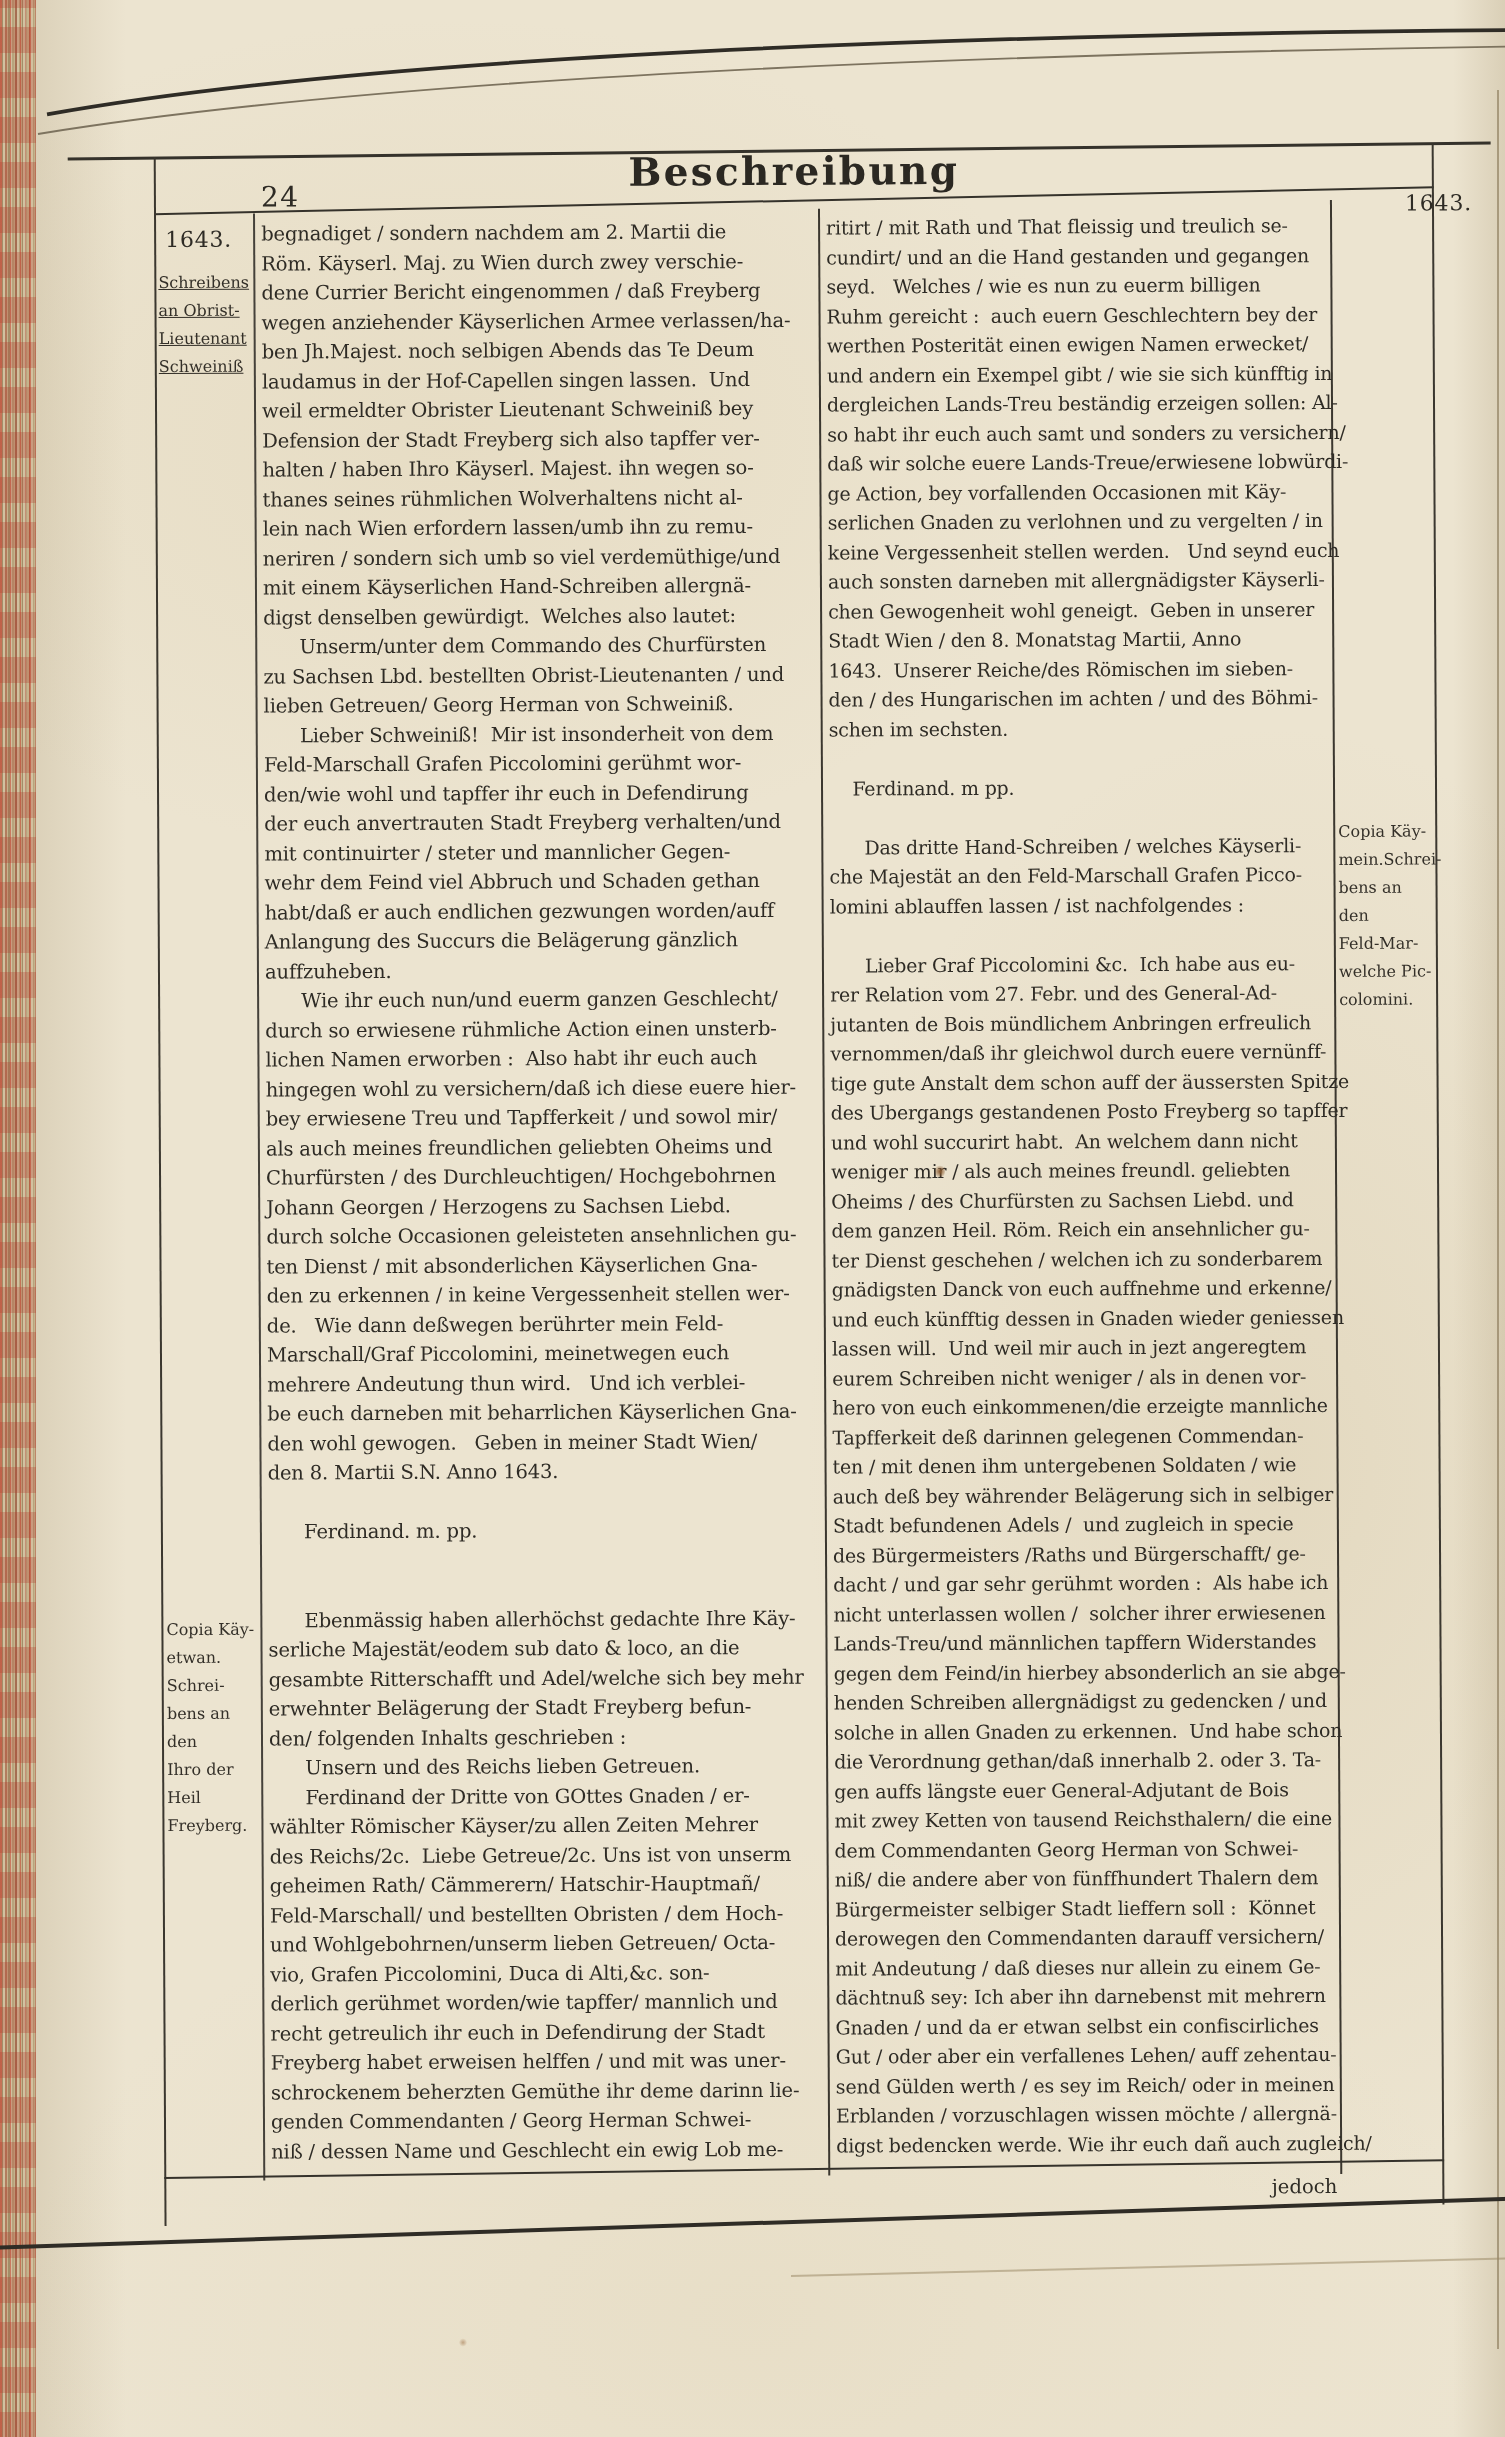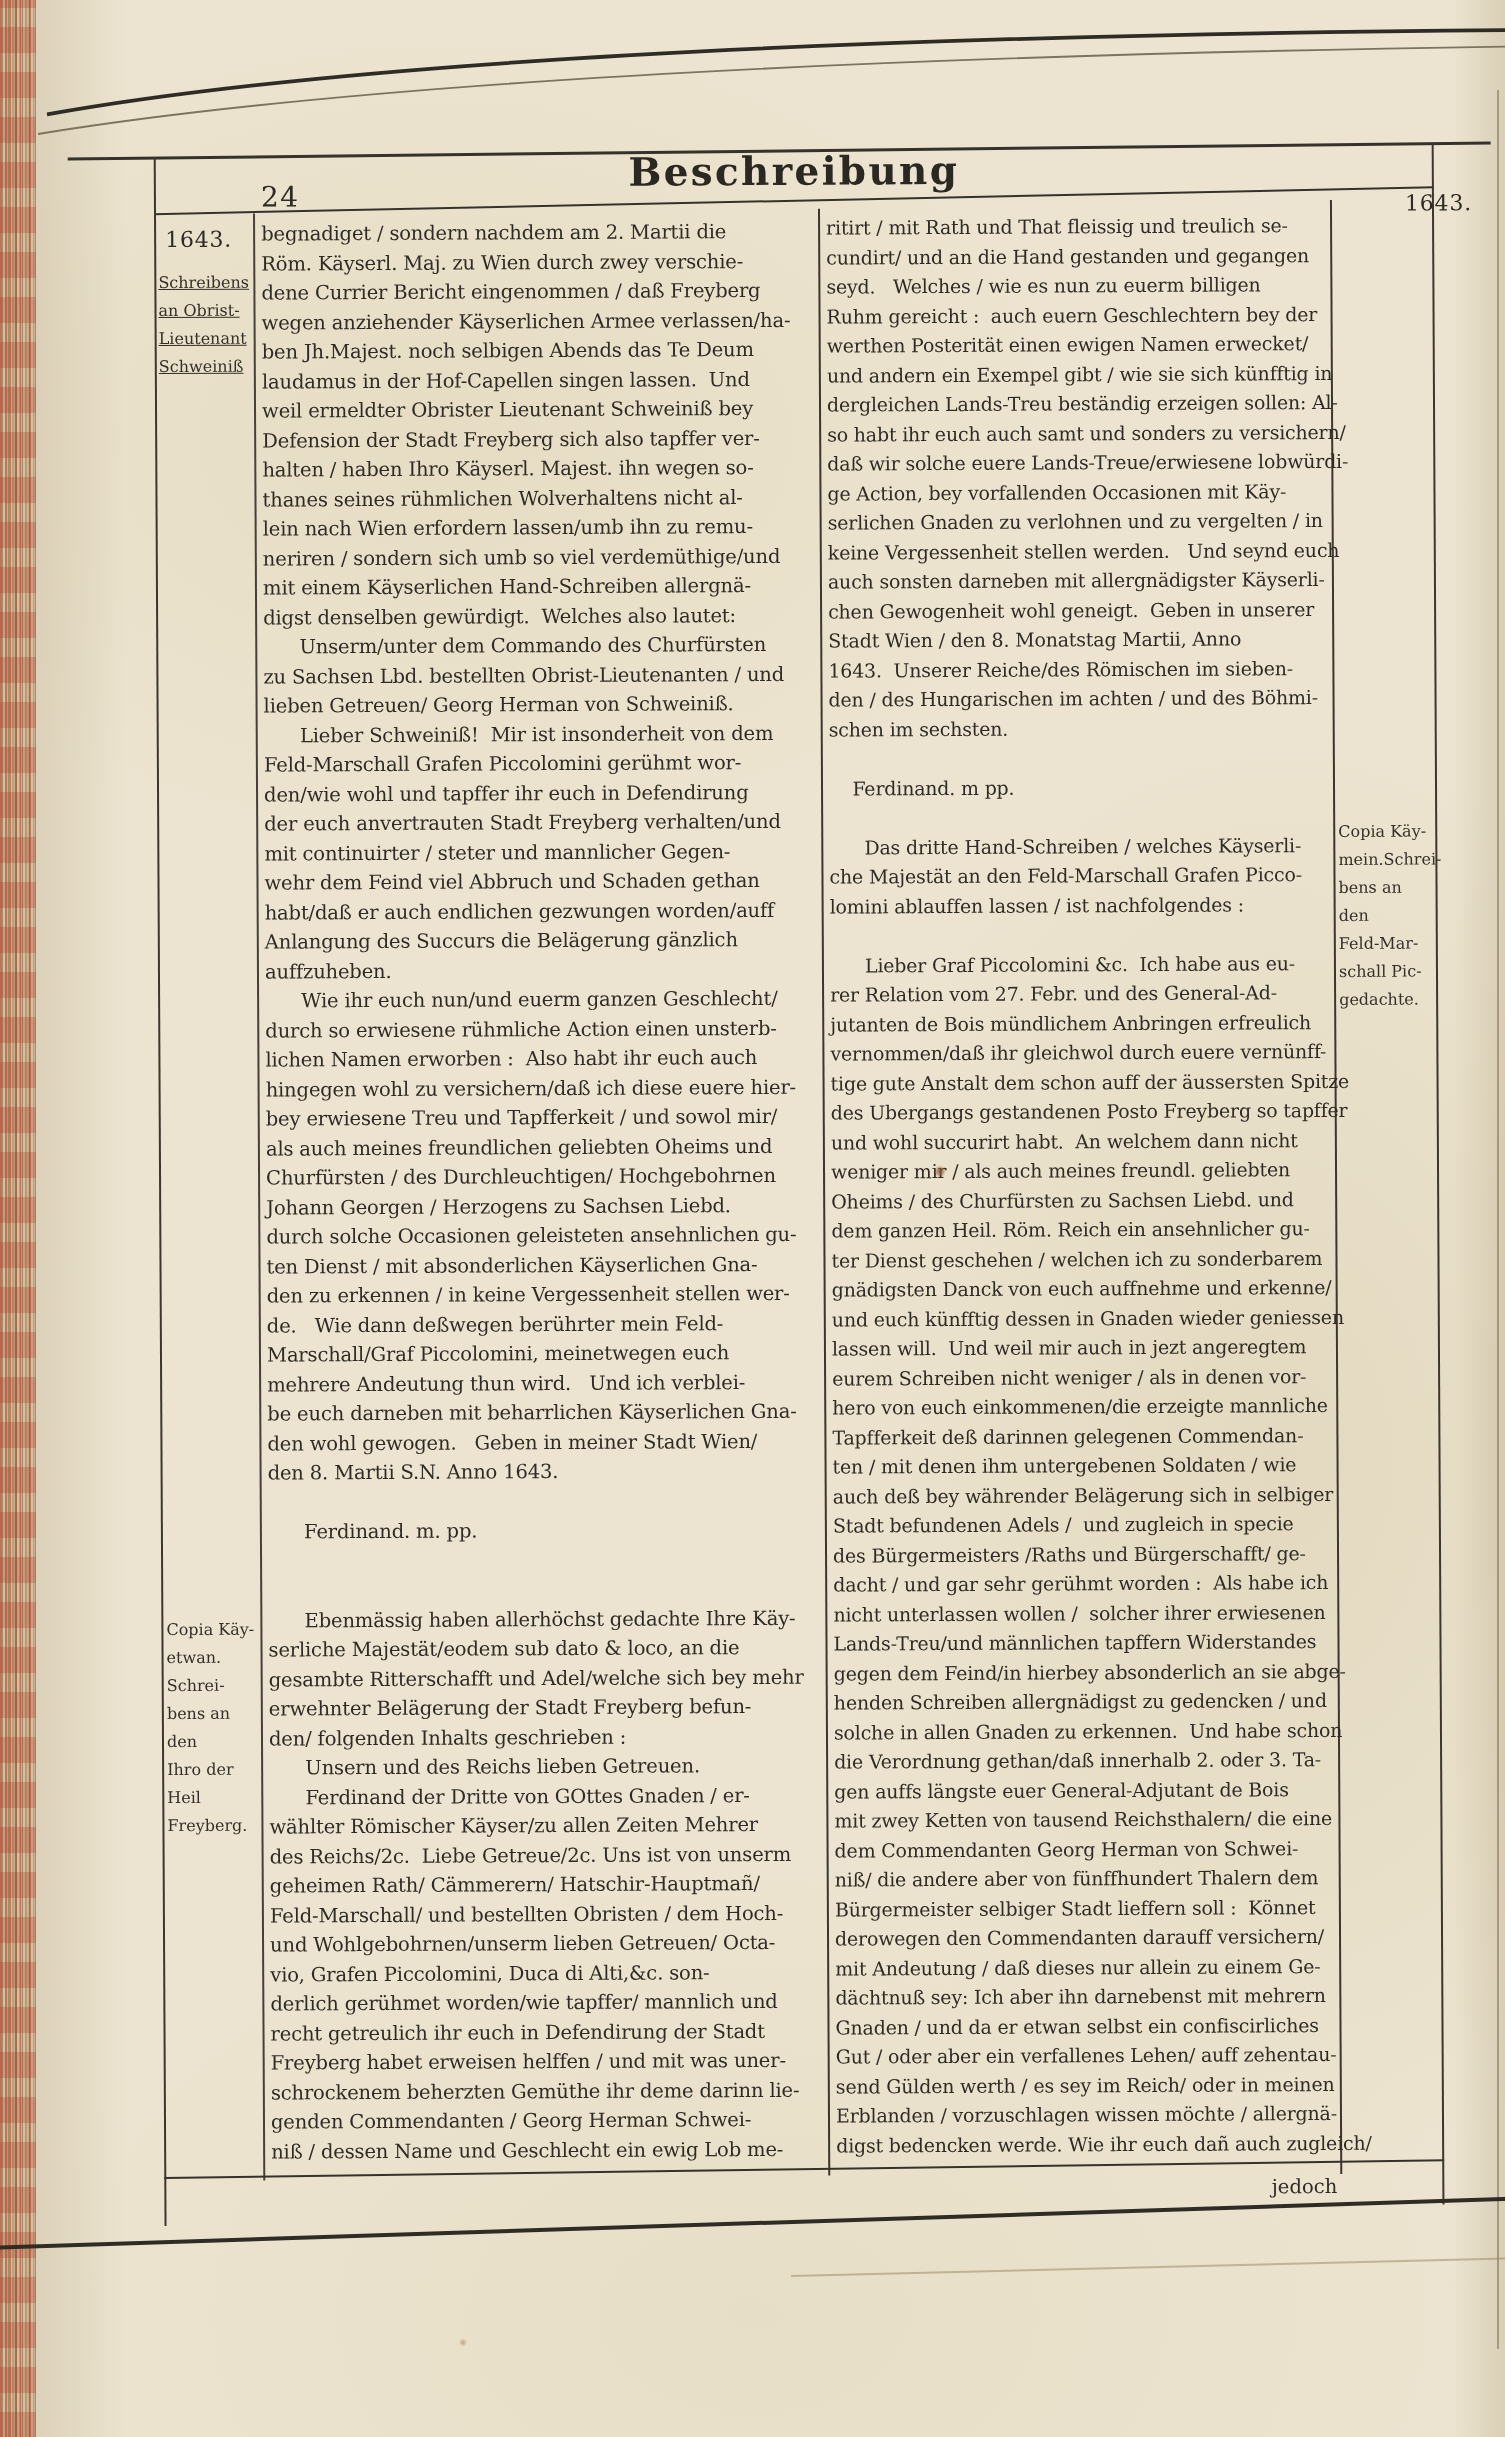--- a/index.html
+++ b/index.html
@@ -100,22 +100,22 @@
         <div class="tl">bens an den</div>
         <div class="tl">Ihro der</div>
         <div class="tl">Heil</div>
         <div class="tl">Freyberg.</div>
       </div>
     <div class="marginnote" id="margin-right">
         <div class="tl">Copia Käy-</div>
         <div class="tl">mein.Schrei-</div>
         <div class="tl">bens an den</div>
         <div class="tl">Feld-Mar-</div>
-        <div class="tl">schall Pic-</div>
-        <div class="tl">gedachte.</div>
+        <div class="tl">welche Pic-</div>
+        <div class="tl">colomini.</div>
       </div>
 
     <div class="col" id="col-left">
         <div class="tl">begnadiget / sondern nachdem am 2. Martii die</div>
         <div class="tl">Röm. Käyserl. Maj. zu Wien durch zwey verschie-</div>
         <div class="tl">dene Currier Bericht eingenommen / daß Freyberg</div>
         <div class="tl">wegen anziehender Käyserlichen Armee verlassen/ha-</div>
         <div class="tl">ben Jh.Majest. noch selbigen Abends das Te Deum</div>
         <div class="tl">laudamus in der Hof-Capellen singen lassen.  Und</div>
         <div class="tl">weil ermeldter Obrister Lieutenant Schweiniß bey</div>

